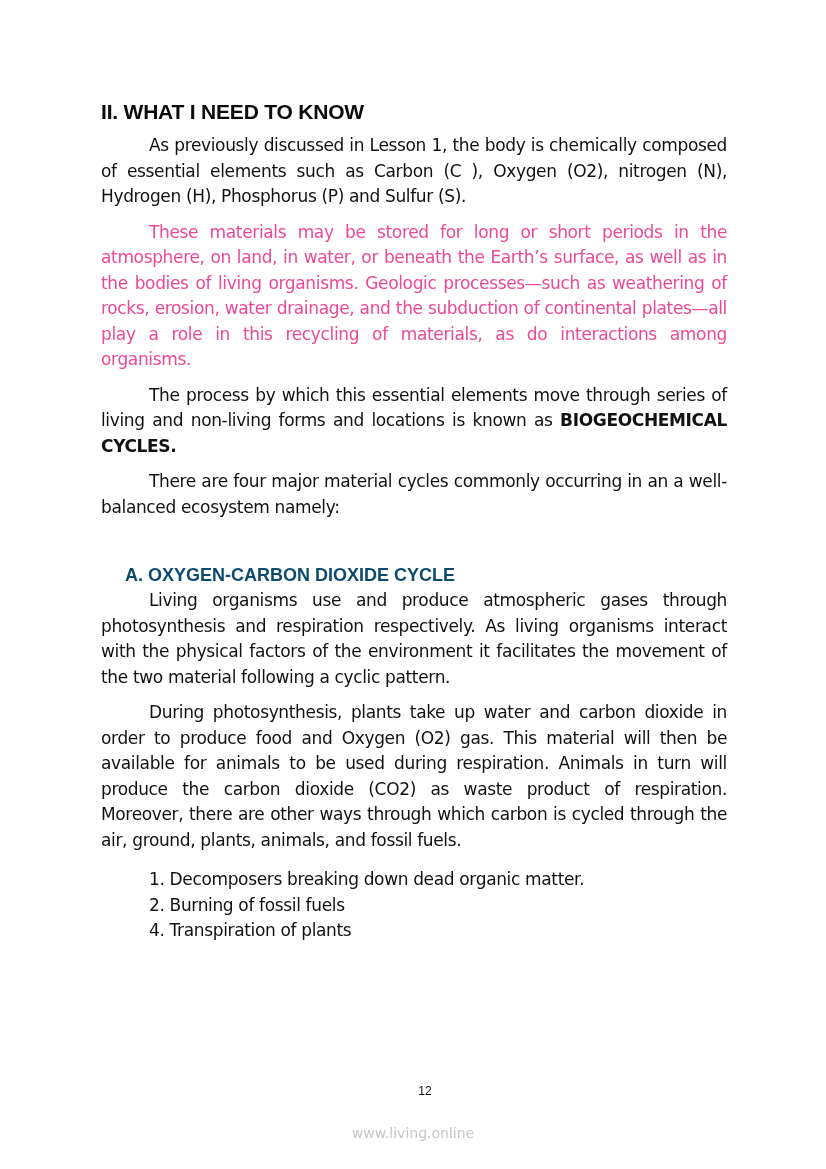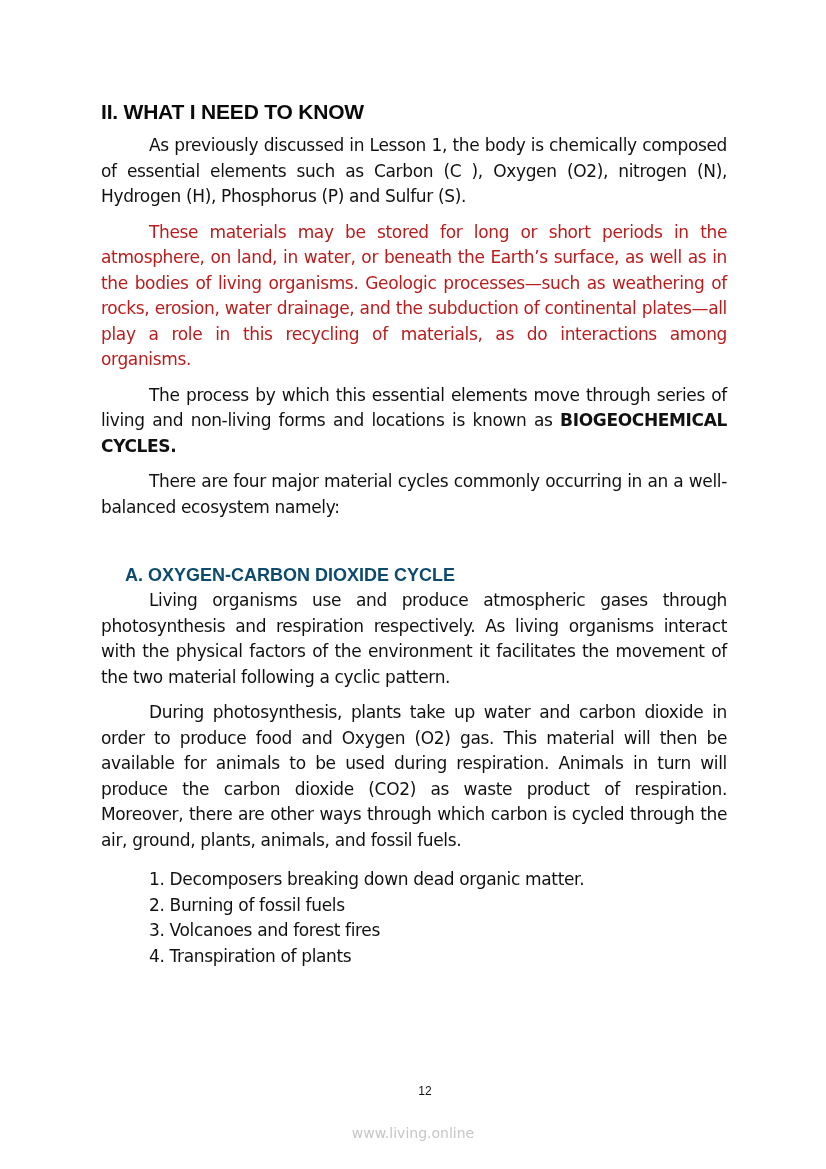--- a/index.html
+++ b/index.html
@@ -6,21 +6,21 @@
   body { width: 826px; height: 1169px; position: relative; overflow: hidden;
          font-family: "DejaVu Sans", sans-serif; color: #111; }
   .page { position: absolute; left: 0; top: 0; width: 826px; height: 848px; }
   .content { position: absolute; left: 101px; top: 100px; width: 626px; }
   h2 { font-family: "Liberation Sans", sans-serif; font-weight: bold; font-size: 21px;
        margin: 0 0 9px 0; letter-spacing: -0.2px; color: #0a0a0a; }
   p { margin: 0; font-size: 17px; line-height: 25.5px; text-align: justify;
       letter-spacing: -0.35px; }
   p.indent { text-indent: 48px; }
   .gap { height: 10px; }
-  .gray { color: #b91c1c; }
+  .gray { color: #ec4899; }
   .bold { font-weight: bold; }
   .sub-heading { font-family: "Liberation Sans", sans-serif; font-weight: bold; font-size: 18px;
                  margin: 0 0 0 24px; line-height: 25px; color: #0c4a6e; }
   ol.list { list-style: none; margin: 14px 0 0 48px; padding: 0; }
   ol.list li { font-size: 17px; line-height: 25.5px; letter-spacing: -0.35px; }
   .page-number { position: absolute; top: 1084px; left: 12px; width: 826px; text-align: center;
                  font-family: "Liberation Sans", sans-serif; font-size: 12px; color: #111; }
   .watermark { position: absolute; top: 1125px; left: 0; width: 826px; text-align: center;
                font-family: "DejaVu Sans", sans-serif; font-size: 14px; color: #c6c6c6; }
 </style>
@@ -41,20 +41,19 @@
 
     <div style="height:43px"></div>
     <div class="sub-heading">A. OXYGEN-CARBON DIOXIDE CYCLE</div>
     <p class="indent">Living organisms use and produce atmospheric gases through photosynthesis and respiration respectively. As  living organisms interact with the physical factors of the environment it facilitates the movement of the two material following a cyclic pattern.</p>
     <div class="gap"></div>
     <p class="indent">During photosynthesis, plants take up water and carbon dioxide in order to produce food and Oxygen (O2) gas. This material will then be available for animals to be used during respiration. Animals in turn will produce the carbon dioxide (CO2) as waste product of respiration. Moreover,  there are other ways through which carbon is cycled through the air, ground, plants, animals, and fossil fuels.</p>
 
     <ol class="list">
       <li>1. Decomposers breaking down dead organic matter.</li>
       <li>2. Burning of fossil fuels</li>
-      <li>3. Volcanoes and forest fires</li>
       <li>4. Transpiration of plants</li>
     </ol>
   </div>
 
   <div class="page-number">12</div>
   <div class="watermark">www.living.online</div>
 </div>
 
 </body></html>

